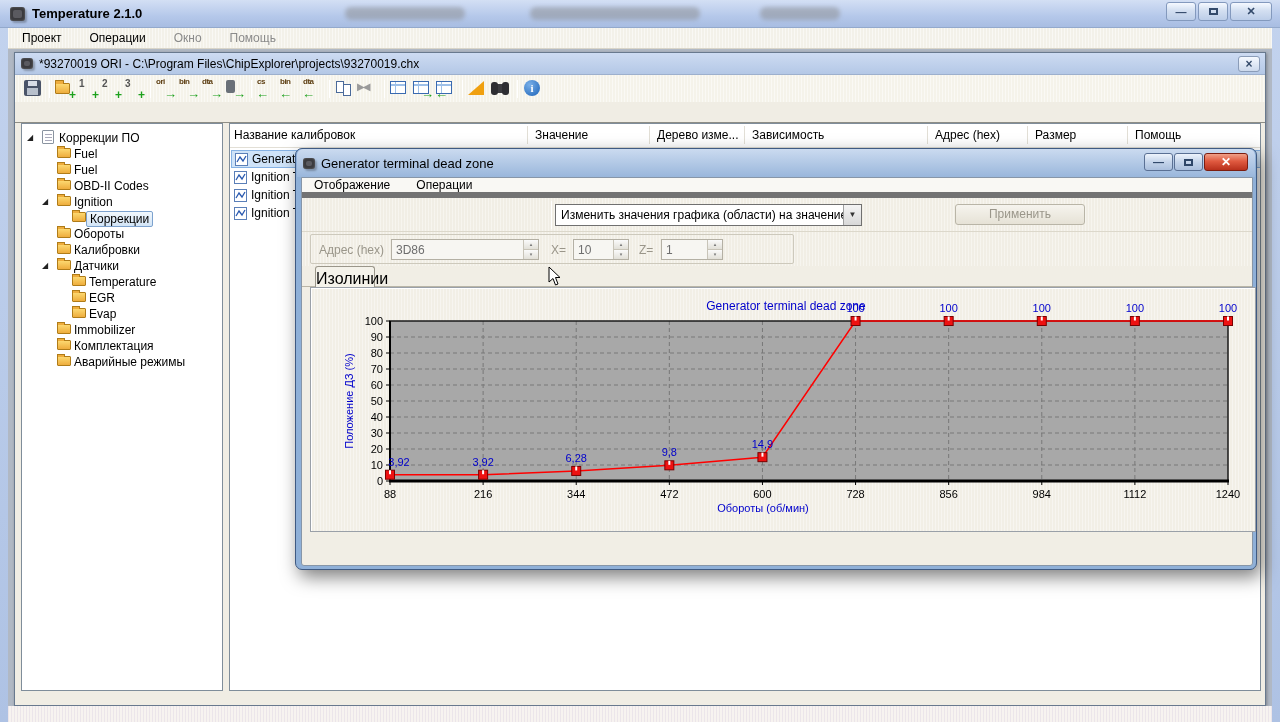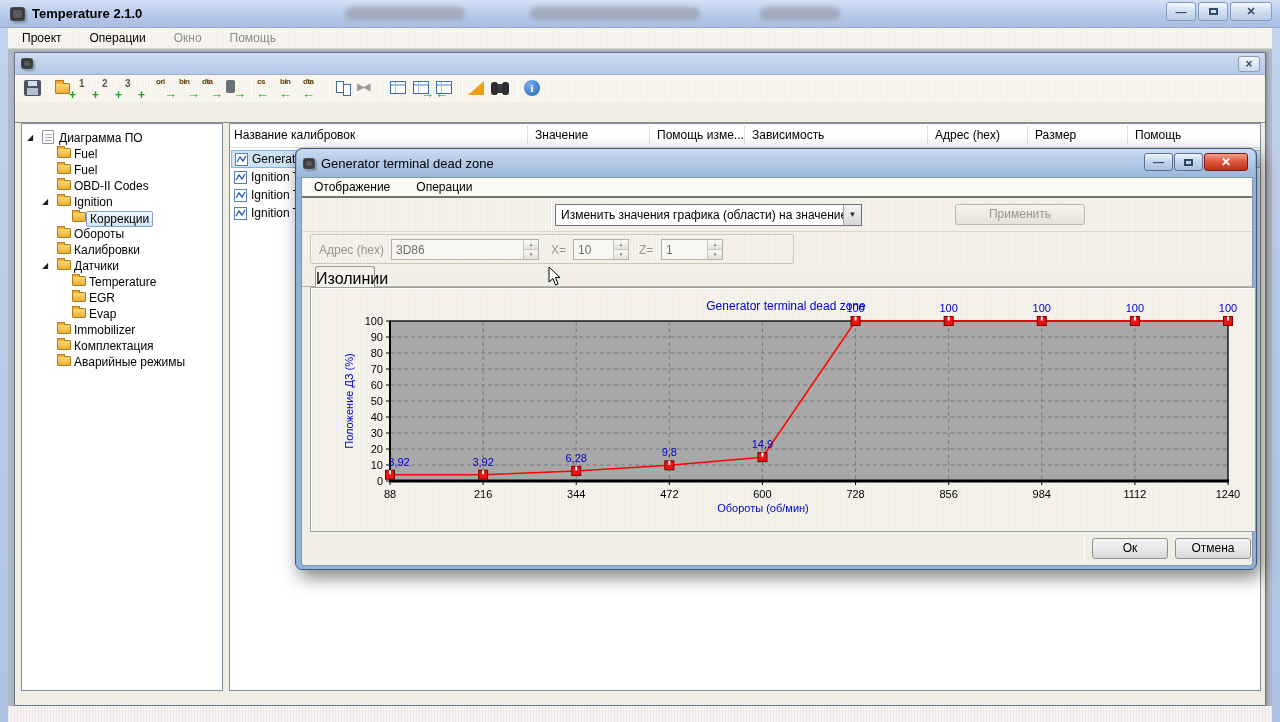--- a/index.html
+++ b/index.html
@@ -132,21 +132,21 @@
   #dlg-title { font-size:13px; }
   #dlg-btns { position:absolute; right:7px; top:4px; display:flex; gap:1px; }
   .dbtn { width:29px; height:18px; border:1px solid #5a7094; border-radius:3px;
     background:linear-gradient(#eef4fc,#c4d4ea 50%,#aabfdd); text-align:center; line-height:16px;
     font-size:11px; font-weight:bold; color:#2e4668; }
   .dbtn.close { width:44px; background:linear-gradient(#f0a088,#e05a40 45%,#b8301c);
     border-color:#7c1d10; color:#fff; font-size:12px; }
   #dlg-body { position:absolute; left:5px; top:28px; width:952px; height:389px;
     background:#f1eee5; border:1px solid #8796a8; border-radius:0 0 3px 3px; }
   #dlg-menubar { position:absolute; left:0; top:0; width:100%; height:20px; background:#f9f8f4;
-    border-bottom:2px solid #737373; display:flex; align-items:center; padding-left:12px; }
+    border-bottom:6px solid #737373; display:flex; align-items:center; padding-left:12px; }
   .dlg-menu-item { margin-right:26px; font-size:12px; }
 
   .strip { position:absolute; left:0; width:100%;
     background:#f1eee5 repeating-linear-gradient(90deg,rgba(255,255,255,.4) 0 1px,transparent 1px 3px); }
   #strip1 { top:20px; height:34px; border-bottom:1px solid #dcd8cb; }
   .vsep { position:absolute; top:3px; height:28px; width:1px; background:#cfcaba; border-right:1px solid #fff; }
   #combo { position:absolute; left:253px; top:6px; width:307px; height:22px; background:#fff;
     border:1px solid #707070; display:flex; align-items:center; }
   #combo-text { flex:1; padding-left:5px; font-size:12px; white-space:nowrap; overflow:hidden; }
   #combo-arrow { width:18px; height:20px; background:linear-gradient(#f4f4f4,#d8d8d8);
@@ -212,20 +212,21 @@
       <span class="menu-item">Проект</span>
       <span class="menu-item">Операции</span>
       <span class="menu-item disabled">Окно</span>
       <span class="menu-item disabled">Помощь</span>
     </div>
 
   <div id="mdi">
     <div id="child">
       <div id="child-titlebar">
         <span class="chip-ico small"></span>
+        <span id="child-title">*93270019 ORI - C:\Program Files\ChipExplorer\projects\93270019.chx</span>
         <span id="child-close">×</span>
       </div>
 
       <div id="toolbar">
           <span class="tbtn">
             <span class="ic-floppy"></span>
           </span>
           <span class="tsep"></span>
           <span class="tbtn">
             <span class="ic-folder"></span>
@@ -305,21 +306,21 @@
             <span class="ic-info">i</span>
           </span>
         </div>
 
       <div id="tabline"></div>
 
       <div id="tree-panel">
           <div class="trow-item" style="top: 6px; left: 0px;">
             <span class="expander" style="left: 5px;">◢</span>
             <span class="t-doc" style="left: 20px;"></span>
-            <span class="t-label" style="left: 34px;">Диаграмма ПО</span>
+            <span class="t-label" style="left: 34px;">Коррекции ПО</span>
           </div>
           <div class="trow-item" style="top: 22px; left: 0px;">
             <span class="t-folder" style="left: 35px;"></span>
             <span class="t-label" style="left: 49px;">Fuel</span>
           </div>
           <div class="trow-item" style="top: 38px; left: 0px;">
             <span class="t-folder" style="left: 35px;"></span>
             <span class="t-label" style="left: 49px;">Fuel</span>
           </div>
           <div class="trow-item" style="top: 54px; left: 0px;">
@@ -372,21 +373,21 @@
             <span class="t-folder" style="left: 35px;"></span>
             <span class="t-label" style="left: 49px;">Аварийные режимы</span>
           </div>
         </div>
 
       <div id="table-panel">
         <div id="thead-line"></div>
       <span class="th" style="left: 4px;">Название калибровок</span>
           <span class="th" style="left: 305px;">Значение</span>
           <span class="th-sep" style="left: 297px;"></span>
-          <span class="th" style="left: 427px;">Помощь изме...</span>
+          <span class="th" style="left: 427px;">Дерево изме...</span>
           <span class="th-sep" style="left: 419px;"></span>
           <span class="th" style="left: 522px;">Зависимость</span>
           <span class="th-sep" style="left: 514px;"></span>
           <span class="th" style="left: 705px;">Адрес (hex)</span>
           <span class="th-sep" style="left: 697px;"></span>
           <span class="th" style="left: 805px;">Размер</span>
           <span class="th-sep" style="left: 797px;"></span>
           <span class="th" style="left: 905px;">Помощь</span>
           <span class="th-sep" style="left: 897px;"></span>
           <div class="trow sel" style="top: 26px;">
@@ -583,25 +584,20 @@
             <text x="730.7777777777778" y="24" text-anchor="middle" font-size="11" fill="#0000cc">100</text>
             <rect x="819.3888888888888" y="28.5" width="9" height="9" fill="#ee1111" stroke="#7a0000"></rect>
             <rect x="822.8888888888888" y="28.5" width="2" height="4" fill="#fff"></rect>
             <text x="823.8888888888888" y="24" text-anchor="middle" font-size="11" fill="#0000cc">100</text>
             <rect x="912.5" y="28.5" width="9" height="9" fill="#ee1111" stroke="#7a0000"></rect>
             <rect x="916" y="28.5" width="2" height="4" fill="#fff"></rect>
             <text x="917" y="24" text-anchor="middle" font-size="11" fill="#0000cc">100</text>
           </svg>
       </div>
 
-      <div id="dlg-footer">
-        <span class="fsep"></span>
-        <span class="okbtn" style="left:790px;">Ок</span>
-        <span class="okbtn" style="left:873px;">Отмена</span>
-      </div>
     </div>
   </div>
 
   <div id="statusbar"></div>
 
   <svg id="cursor" width="14" height="21">
     <polygon points="1,1 1,16 5,12.5 7.5,19 10,18 7.5,11.5 12,11.5" fill="#fff" stroke="#000" stroke-width="1"></polygon>
   </svg>
 </div>
 

